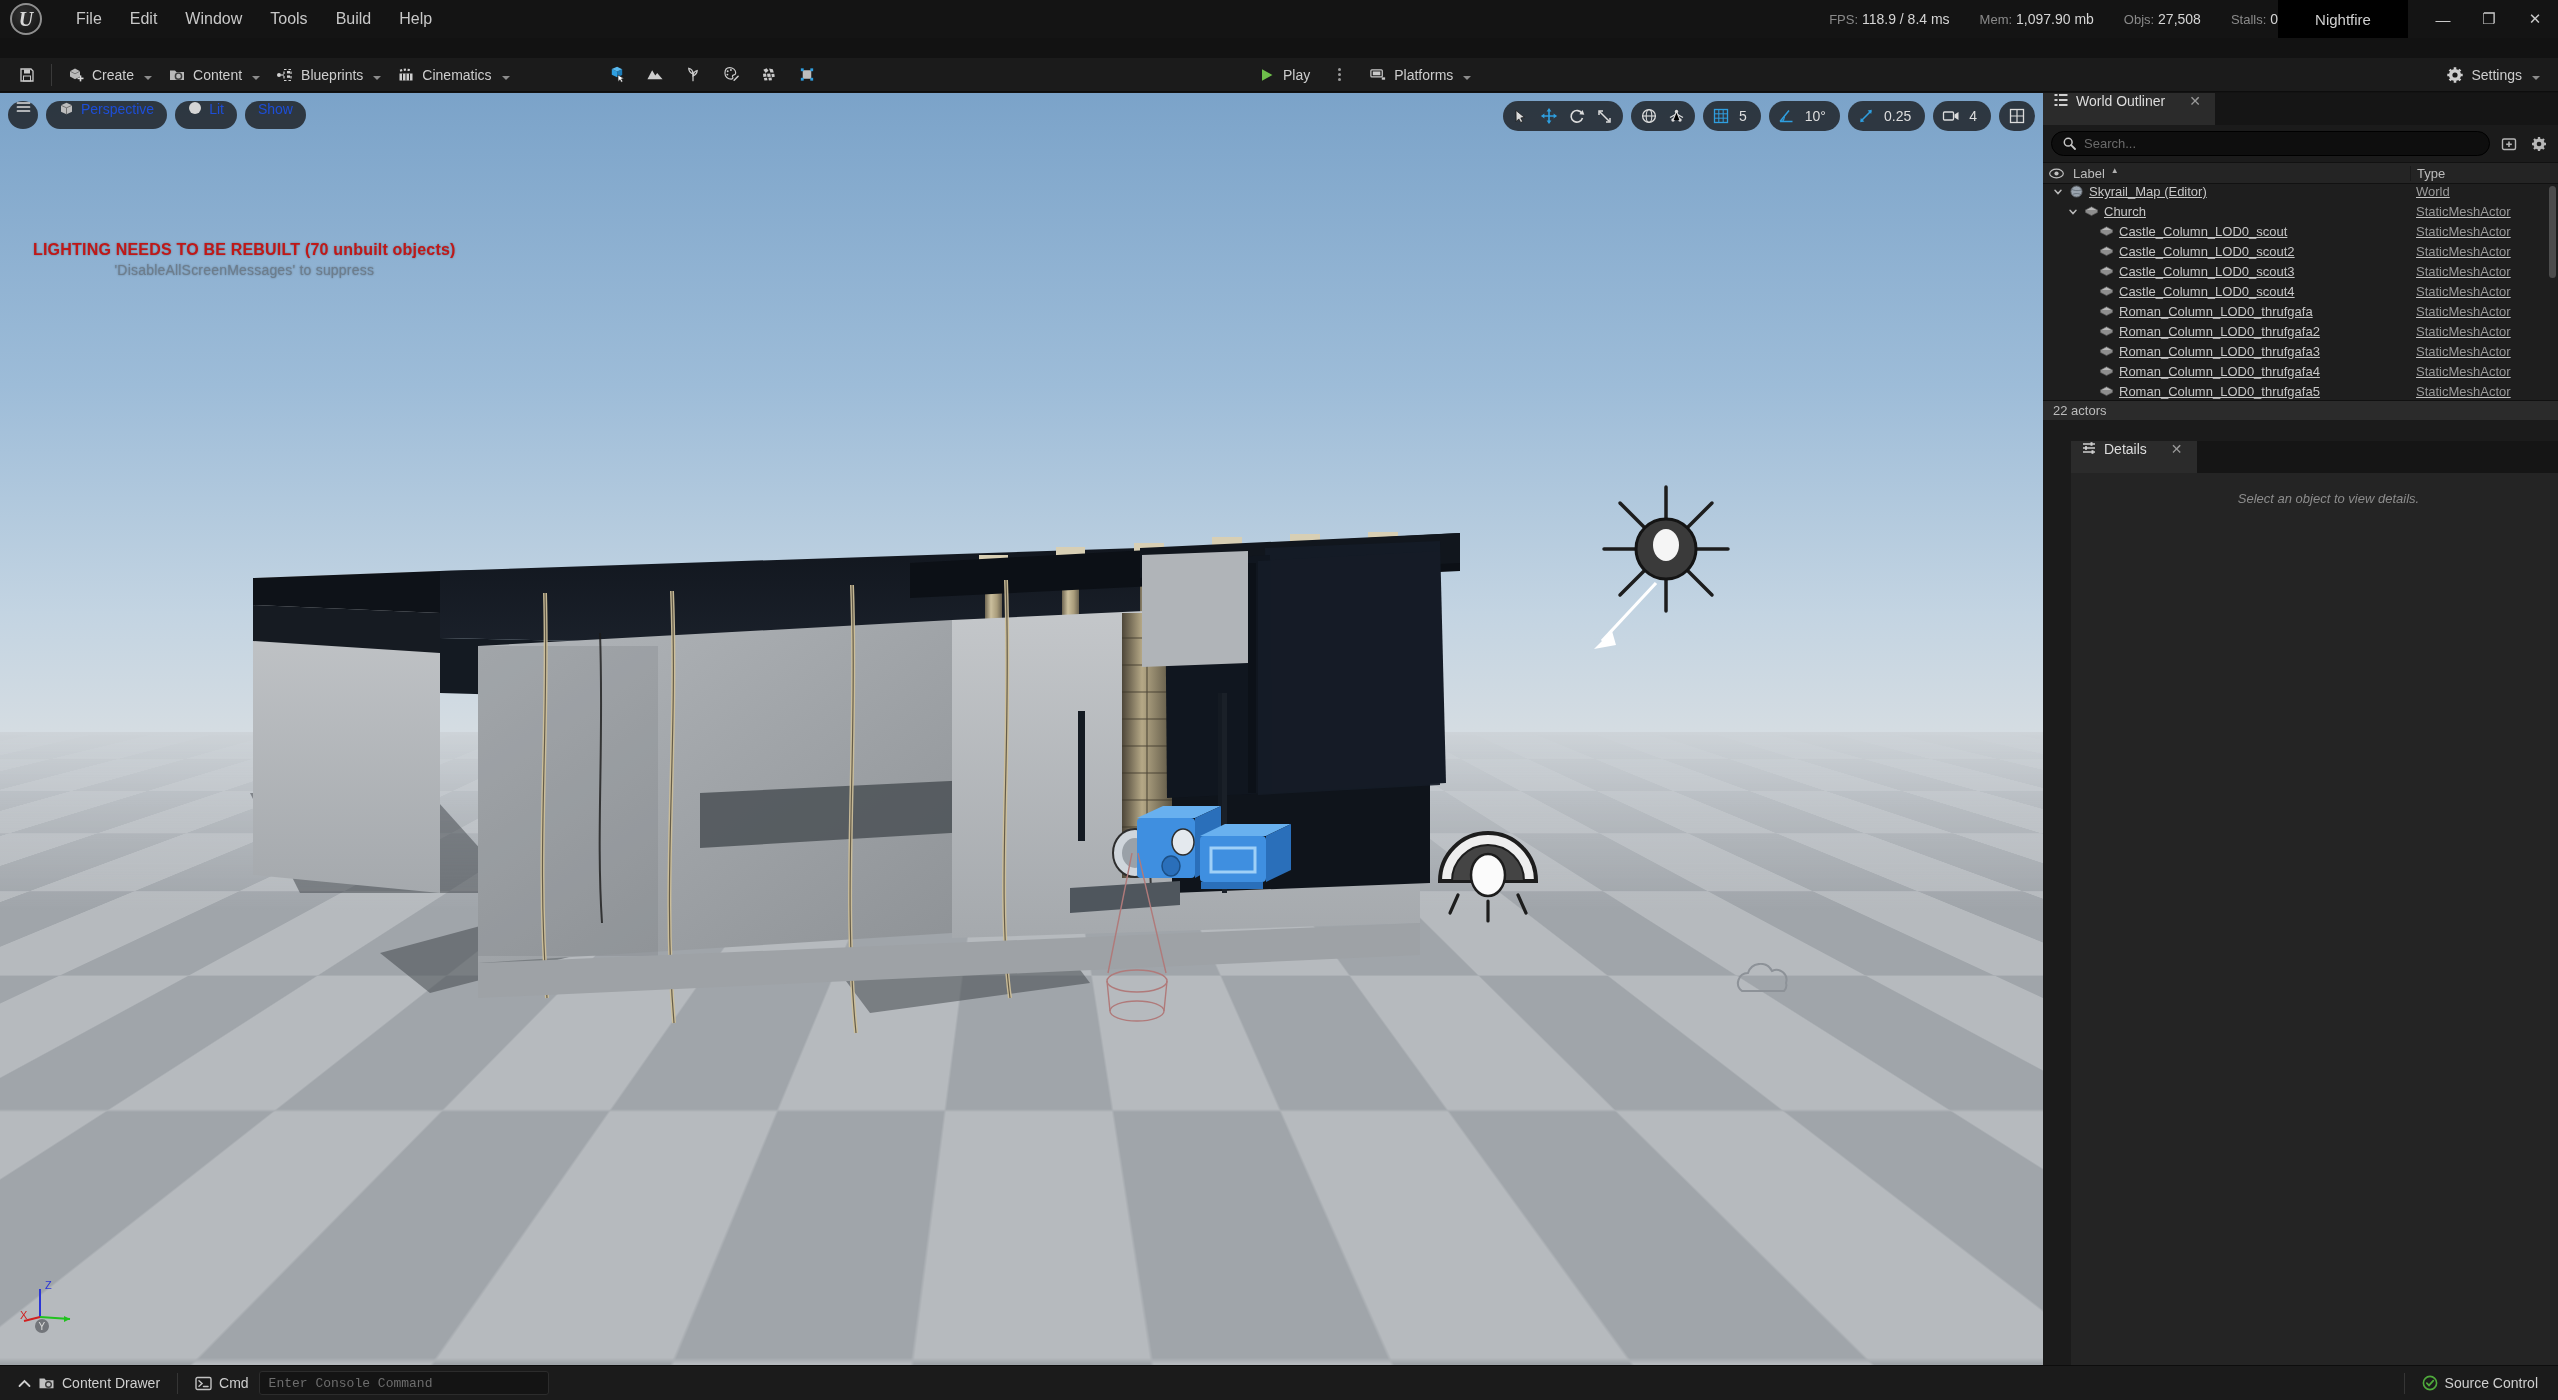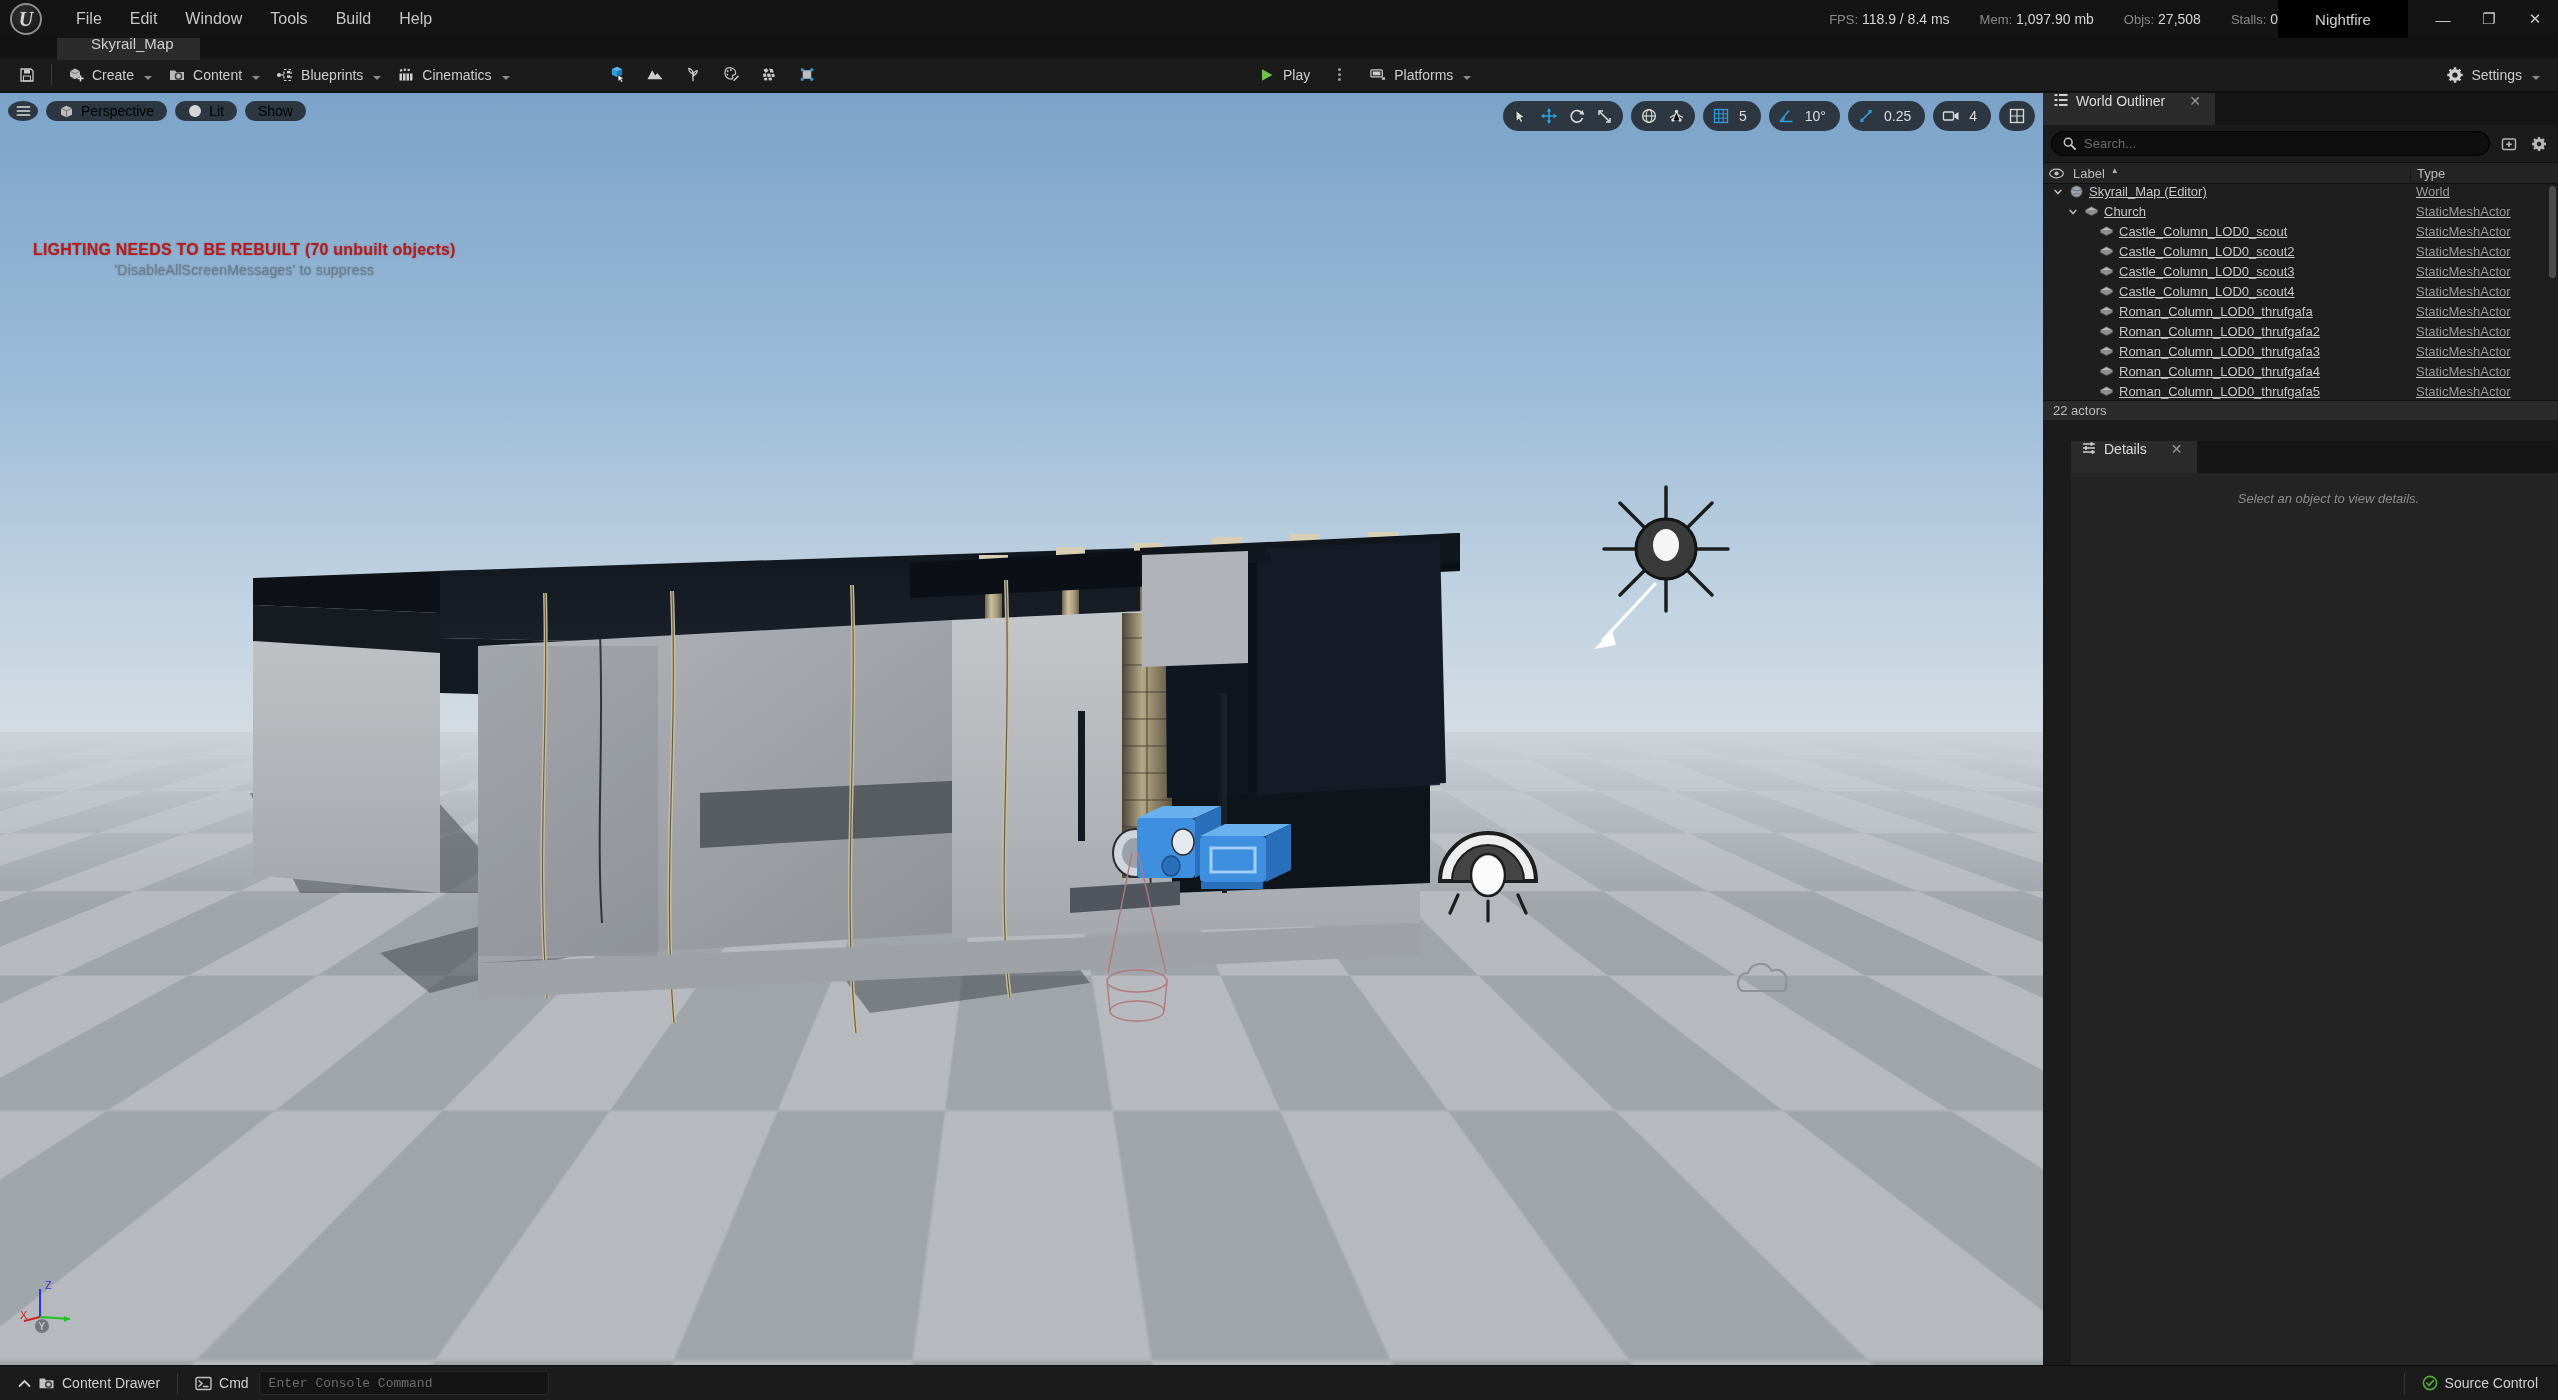--- a/index.html
+++ b/index.html
@@ -120,22 +120,22 @@
   .lightwarn .sub {
     display: block; text-align: center; font-weight: normal; font-size: 14px;
     color: #6d7d8c; margin-top: 3px;
   }
 
   
   .vp-tl {
     position: absolute; left: 8px; top: 8px; display: flex; align-items: center; gap: 8px; z-index: 8;
   }
   .pill {
-    display: flex; align-items: center; gap: 7px; height: 20px; padding: 0 13px;
-    background: rgba(28,30,34,.82); border-radius: 14px; font-size: 14px; color: #000000;
+    display: flex; gap: 7px; height: 28px; padding: 0 13px;
+    background: rgba(28,30,34,.82); border-radius: 14px; font-size: 14px; color: #1d4ed8;
     cursor: default; white-space: nowrap;
   }
   .pill.round { width: 30px; padding: 0; justify-content: center; border-radius: 50%; }
 
   
   .vp-tr {
     position: absolute; right: 8px; top: 8px; display: flex; align-items: center; gap: 8px; z-index: 8;
   }
   .grp {
     display: flex; align-items: center; background: rgba(28,30,34,.82); border-radius: 15px;
@@ -265,25 +265,20 @@
 
     <div class="proj-badge">Nightfire</div>
 
     <div class="wincontrols">
       <div class="wbtn">—</div>
       <div class="wbtn">❐</div>
       <div class="wbtn close">✕</div>
     </div>
   </div>
 
-  <div class="tabrow">
-    <div class="level-tab">
-      <span>Skyrail_Map</span>
-    </div>
-  </div>
 
   <div class="toolbar">
     <div style="width:10px"></div>
     <div class="tb-btn">
       <span class="tb-ico">
         <svg width="16" height="16" viewBox="0 0 16 16">
             <path d="M2 2h10l2 2v10H2z" fill="none" stroke="#c9c9c9" stroke-width="1.3"></path>
             <rect x="5" y="2.5" width="6" height="4" fill="#c9c9c9"></rect>
             <rect x="4.5" y="9" width="7" height="5" fill="none" stroke="#c9c9c9" stroke-width="1"></rect>
           </svg>

